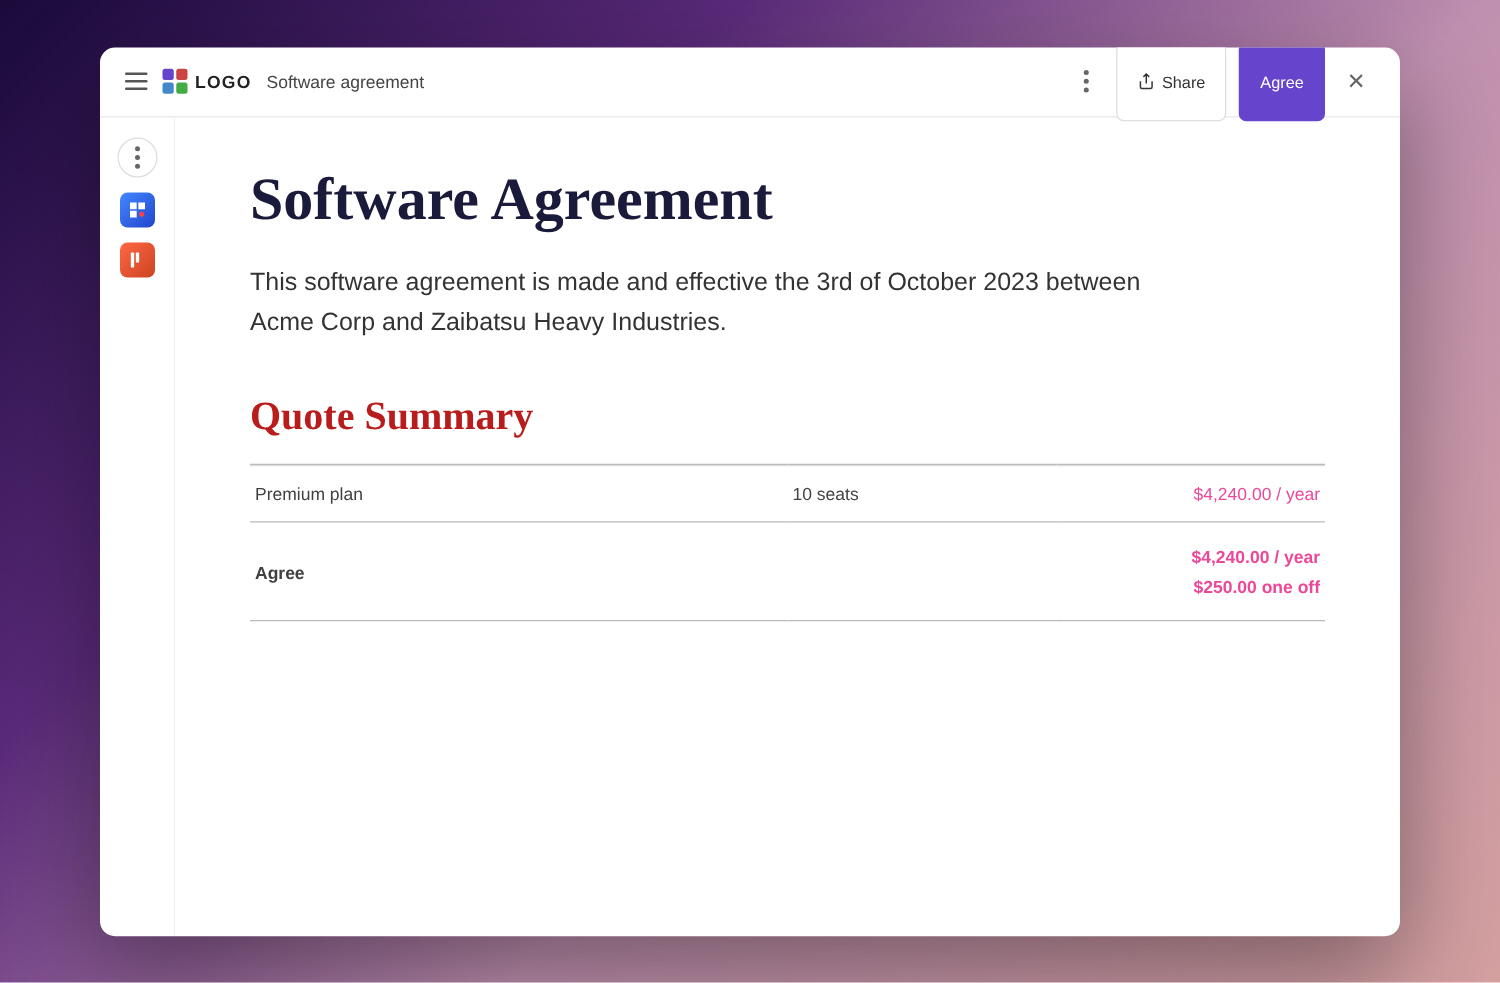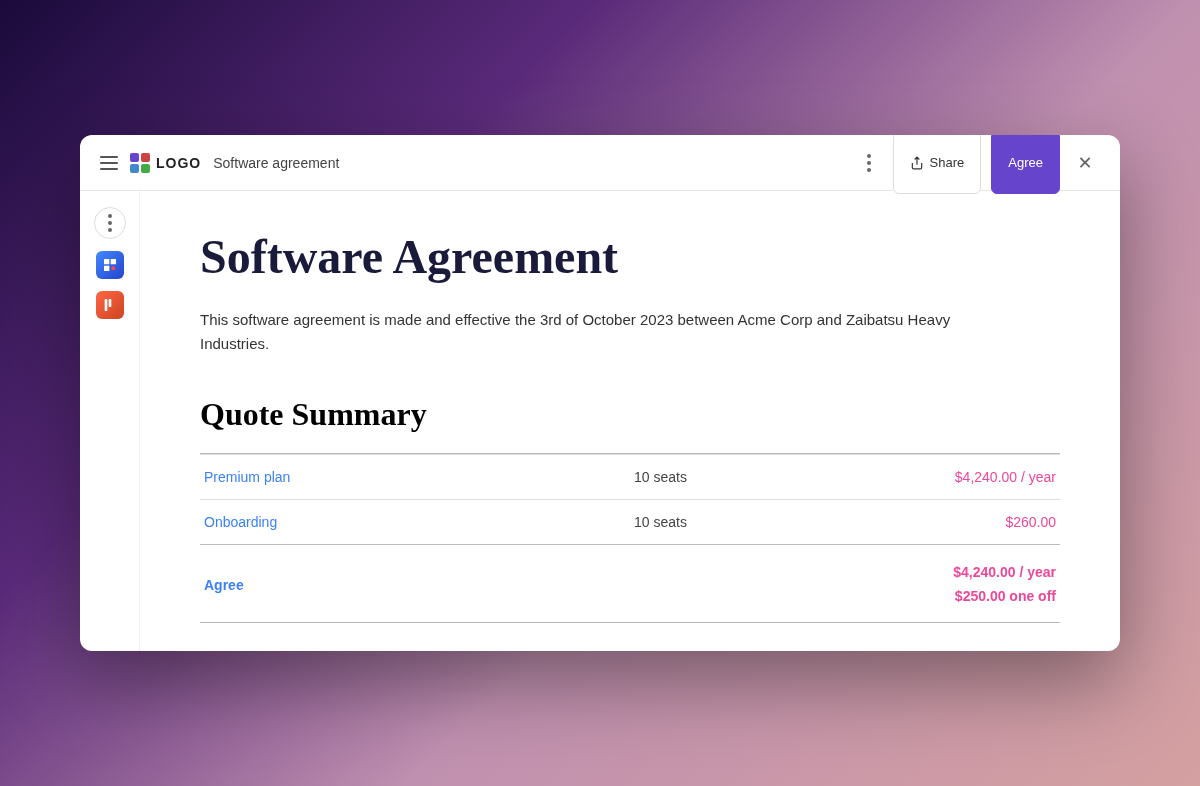--- a/index.html
+++ b/index.html
@@ -10,21 +10,21 @@
       overflow: hidden;
       font-family: -apple-system, BlinkMacSystemFont, 'Segoe UI', sans-serif;
       background: linear-gradient(135deg, #1a0a3a 0%, #5a2a7a 30%, #c090b0 60%, #d4a0a0 100%);
       display: flex;
       align-items: center;
       justify-content: center;
     }
 
     .window {
       width: 1040px;
-      height: 516px;
+      height: 711px;
       background: #ffffff;
       border-radius: 12px;
       box-shadow: 0 30px 80px rgba(0,0,0,0.4);
       overflow: hidden;
       display: flex;
       flex-direction: column;
     }
 
     
     .topbar {
@@ -223,44 +223,44 @@
     .doc-heading {
       font-family: Georgia, 'Times New Roman', serif;
       font-size: 48px;
       font-weight: 700;
       color: #1a1a3a;
       margin-bottom: 24px;
       line-height: 1.1;
     }
 
     .doc-intro {
-      font-size: 15px;
+      font-size: 20px;
       color: #333;
       line-height: 1.6;
       margin-bottom: 40px;
       max-width: 760px;
     }
 
     .section-heading {
       font-family: Georgia, 'Times New Roman', serif;
       font-size: 32px;
       font-weight: 700;
-      color: #000000;
+      color: #b91c1c;
       margin-bottom: 20px;
     }
 
     .quote-table {
       width: 100%;
       border-collapse: collapse;
     }
 
     .quote-table tr td {
       padding: 14px 4px;
       font-size: 14px;
-      color: #3b82f6;
+      color: #404040;
     }
 
     .quote-table tr td:first-child {
       width: 50%;
     }
 
     .quote-table tr td:nth-child(2) {
       width: 25%;
       color: #444;
       margin-top: 16px;
@@ -363,25 +363,20 @@
           <tr class="top-border-row">
             <td colspan="3" style="padding:0; border-top:1px solid #bbb;"></td>
           </tr>
 
           <tr class="thin-border-row">
             <td>Premium plan</td>
             <td>10 seats</td>
             <td>$4,240.00 / year</td>
           </tr>
 
-          <tr class="thin-border-row">
-            <td>Onboarding</td>
-            <td>10 seats</td>
-            <td>$260.00</td>
-          </tr>
 
 
           <tr class="total-row top-border-row">
             <td>Agree</td>
             <td></td>
             <td style="text-align:right;">
               <span>$4,240.00 / year</span><br>
               <span>$250.00 one off</span>
             </td>
           </tr>

